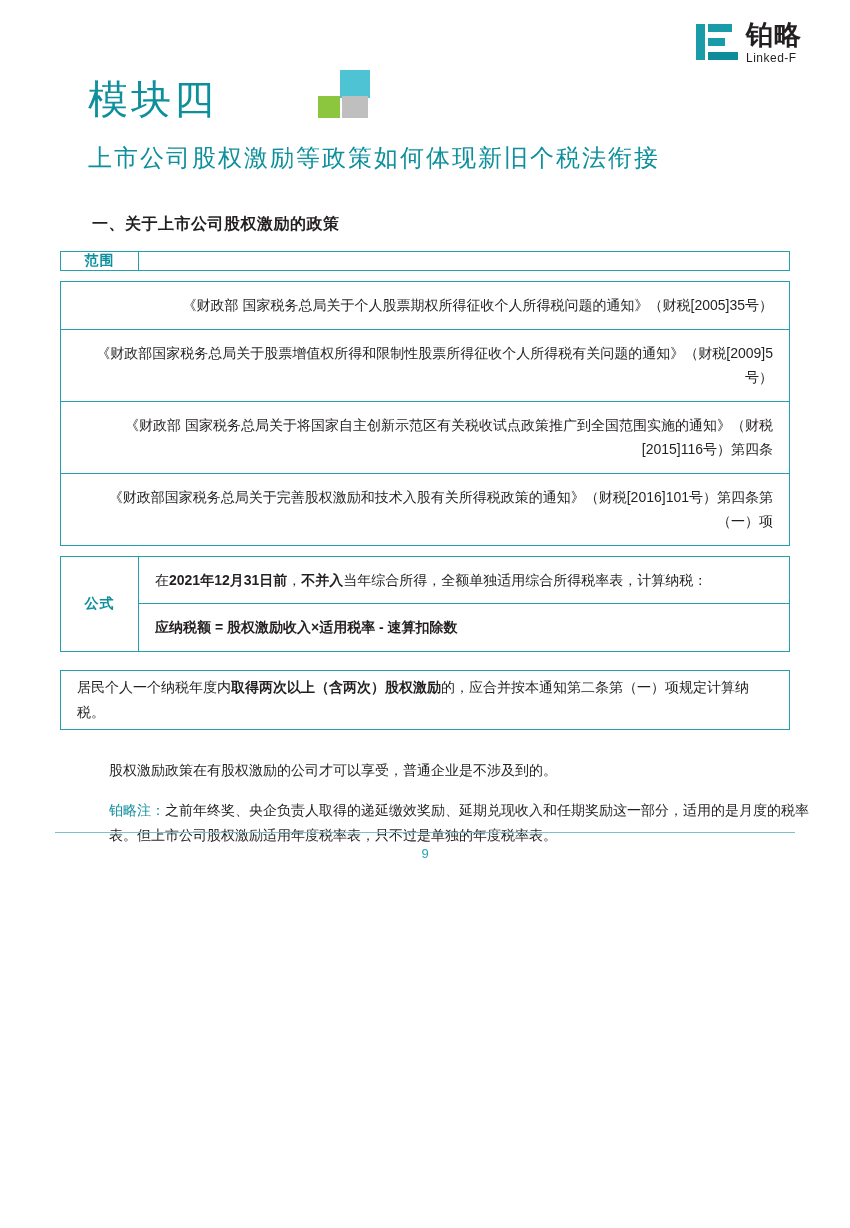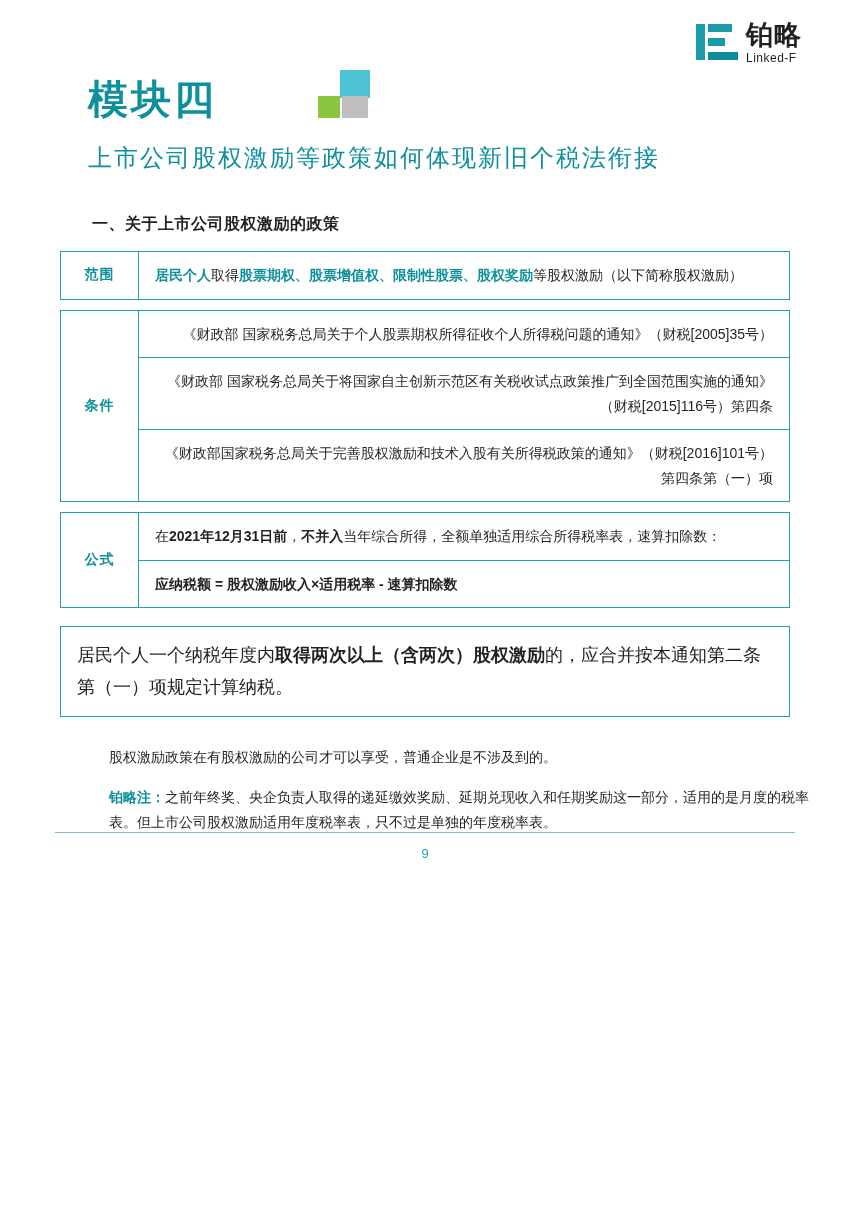--- a/index.html
+++ b/index.html
@@ -62,21 +62,21 @@
   
   .title-area {
     position: relative;
     padding-top: 72px;
   }
   .module-title {
     font-family: "DejaVu Serif", "Liberation Serif", serif;
     font-size: 40px;
     color: #0e8f9c;
     letter-spacing: 3px;
-    font-weight: bold;
+    font-weight: normal;
     margin: 0 0 4px 33px;
   }
   .deco {
     position: absolute;
     left: 263px;
     top: 70px;
     width: 76px;
     height: 56px;
   }
   .deco span { position: absolute; display: block; }
@@ -134,39 +134,39 @@
   .tbl .row + .row { border-top: 1.5px solid #22a0ad; }
   .tbl .row.center { text-align: right; }
   .tbl .row b { font-weight: bold; text-align: center; }
   .teal { color: #0e8f9c; font-weight: bold; }
 
   .note-box {
     width: 730px;
     margin: 18px 0 0 5px;
     border: 1.5px solid #22a0ad;
     box-sizing: border-box;
-    padding: 12px 16px;
-    font-size: 18px;
+    padding: 4px 16px;
+    font-size: 14px;
     line-height: 1.8;
   }
 
   
   .paras {
     margin: 28px 0 0 54px;
     width: 700px;
   }
   .paras p {
     margin: 0 0 16px 0;
     font-size: 14px;
     line-height: 1.75;
     text-align: justify;
   }
   .paras p.last { margin-bottom: 0; }
   .paras b { font-weight: bold; }
-  .brand-note { color: #0e8f9c; font-weight: bold; }
+  .brand-note { color: #0e8f9c; font-weight: normal; }
 
   
   .footer-rule {
     position: absolute;
     left: 55px;
     right: 55px;
     bottom: 52px;
     height: 1px;
     background: #7fbfc8;
   }
@@ -205,41 +205,36 @@
         <span class="s3"></span>
     </div>
     <h1 class="module-title">模块四</h1>
     <h2 class="subtitle">上市公司股权激励等政策如何体现新旧个税法衔接</h2>
   </div>
 
   <div class="section-heading">一、关于上市公司股权激励的政策</div>
 
   <div class="tbl">
     <div class="label">范围</div>
-    <div class="body">
-      <div class="row">
-        <span class="teal">居民个人</span><span>取得</span><span class="teal">股票期权、股票增值权、限制性股票、股权奖励</span><span>等股权激励（以下简称股权激励）</span>
-      </div>
-    </div>
   </div>
 
   <div class="tbl">
-    <div class="label">条件</div>
     <div class="body">
       <div class="row center">《财政部 国家税务总局关于个人股票期权所得征收个人所得税问题的通知》（财税[2005]35号）</div>
+      <div class="row center">《财政部国家税务总局关于股票增值权所得和限制性股票所得征收个人所得税有关问题的通知》（财税[2009]5号）</div>
       <div class="row center">《财政部 国家税务总局关于将国家自主创新示范区有关税收试点政策推广到全国范围实施的通知》（财税[2015]116号）第四条</div>
       <div class="row center">《财政部国家税务总局关于完善股权激励和技术入股有关所得税政策的通知》（财税[2016]101号）第四条第（一）项</div>
     </div>
   </div>
 
   <div class="tbl">
     <div class="label">公式</div>
     <div class="body">
       <div class="row">
-        <span>在</span><b>2021年12月31日前</b><span>，</span><b>不并入</b><span>当年综合所得，全额单独适用综合所得税率表，速算扣除数：</span>
+        <span>在</span><b>2021年12月31日前</b><span>，</span><b>不并入</b><span>当年综合所得，全额单独适用综合所得税率表，计算纳税：</span>
       </div>
       <div class="row">
         <b>应纳税额 = 股权激励收入×适用税率 - 速算扣除数</b>
       </div>
     </div>
   </div>
 
   <div class="note-box">
     <span>居民个人一个纳税年度内</span><b>取得两次以上（含两次）股权激励</b><span>的，应合并按本通知第二条第（一）项规定计算纳税。</span>
   </div>

